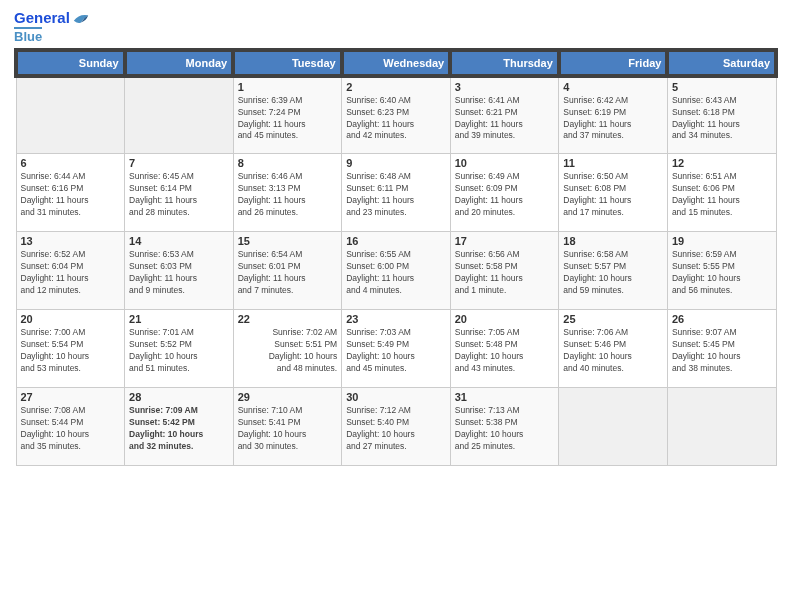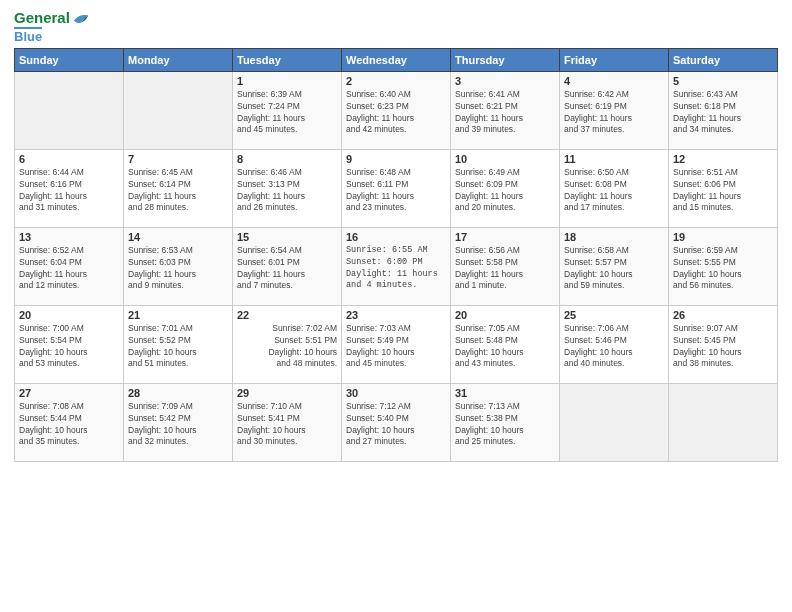--- a/index.html
+++ b/index.html
@@ -59,22 +59,22 @@
       width: 100%;
       border-collapse: collapse;
       table-layout: fixed;
     }
     thead tr th {
       background-color: #4a7fc1;
       color: white;
       font-size: 11px;
       font-weight: bold;
       padding: 5px 4px;
-      text-align: left;
-      border: 1px solid #404040;
+      text-align: right;
+      border: 4px solid #404040;
     }
     tbody tr td {
       vertical-align: top;
       font-size: 9px;
       color: #333;
       padding: 3px 4px;
       border: 1px solid #ccc;
       height: 78px;
       background: #fff;
     }
@@ -98,21 +98,21 @@
     }
   </style>
 </head>
 <body>
 
 <div class="container">
   <div class="header-row">
     <div class="logo">
       <div class="logo-line">
         <span class="logo-text">
-          <span style="color:#15803d">General</span>
+          <span style="color:#1d4ed8">General</span>
         </span>
         <svg class="logo-bird" viewBox="0 0 20 14" fill="none" xmlns="http://www.w3.org/2000/svg">
           <path d="M2 10 Q8 2 18 4 Q12 8 10 12 Q7 14 2 10Z" fill="#4a90c4"></path>
           <path d="M10 12 Q14 6 18 4 Q16 10 10 12Z" fill="#2a5a8a"></path>
         </svg>
       </div>
       <span class="logo-text" style="color:#4a90c4; border-top:2px solid #4a90c4; padding-top:1px; font-size:13px;">Blue</span>
     </div>
     <div class="title-block">
       <div class="month-title"></div>
@@ -240,21 +240,21 @@
           </td>
           <td>
             <span class="day-num">15</span>
             <div class="day-info" style="white-space: pre-line;">Sunrise: 6:54 AM
 Sunset: 6:01 PM
 Daylight: 11 hours
 and 7 minutes.</div>
           </td>
           <td>
             <span class="day-num">16</span>
-            <div class="day-info" style="white-space: pre-line; font-family: Liberation Mono, monospace;">Sunrise: 6:55 AM
+            <div class="day-info" style="white-space: pre-line;">Sunrise: 6:55 AM
 Sunset: 6:00 PM
 Daylight: 11 hours
 and 4 minutes.</div>
           </td>
           <td>
             <span class="day-num">17</span>
             <div class="day-info" style="white-space: pre-line;">Sunrise: 6:56 AM
 Sunset: 5:58 PM
 Daylight: 11 hours
 and 1 minute.</div>
@@ -328,21 +328,21 @@
         <tr>
           <td>
             <span class="day-num">27</span>
             <div class="day-info" style="white-space: pre-line;">Sunrise: 7:08 AM
 Sunset: 5:44 PM
 Daylight: 10 hours
 and 35 minutes.</div>
           </td>
           <td>
             <span class="day-num">28</span>
-            <div class="day-info" style="white-space: pre-line;">Sunrise: 7:09 AM
+            <div class="day-info" style="white-space: pre-line; font-weight: bold;">Sunrise: 7:09 AM
 Sunset: 5:42 PM
 Daylight: 10 hours
 and 32 minutes.</div>
           </td>
           <td>
             <span class="day-num">29</span>
             <div class="day-info" style="white-space: pre-line;">Sunrise: 7:10 AM
 Sunset: 5:41 PM
 Daylight: 10 hours
 and 30 minutes.</div>

